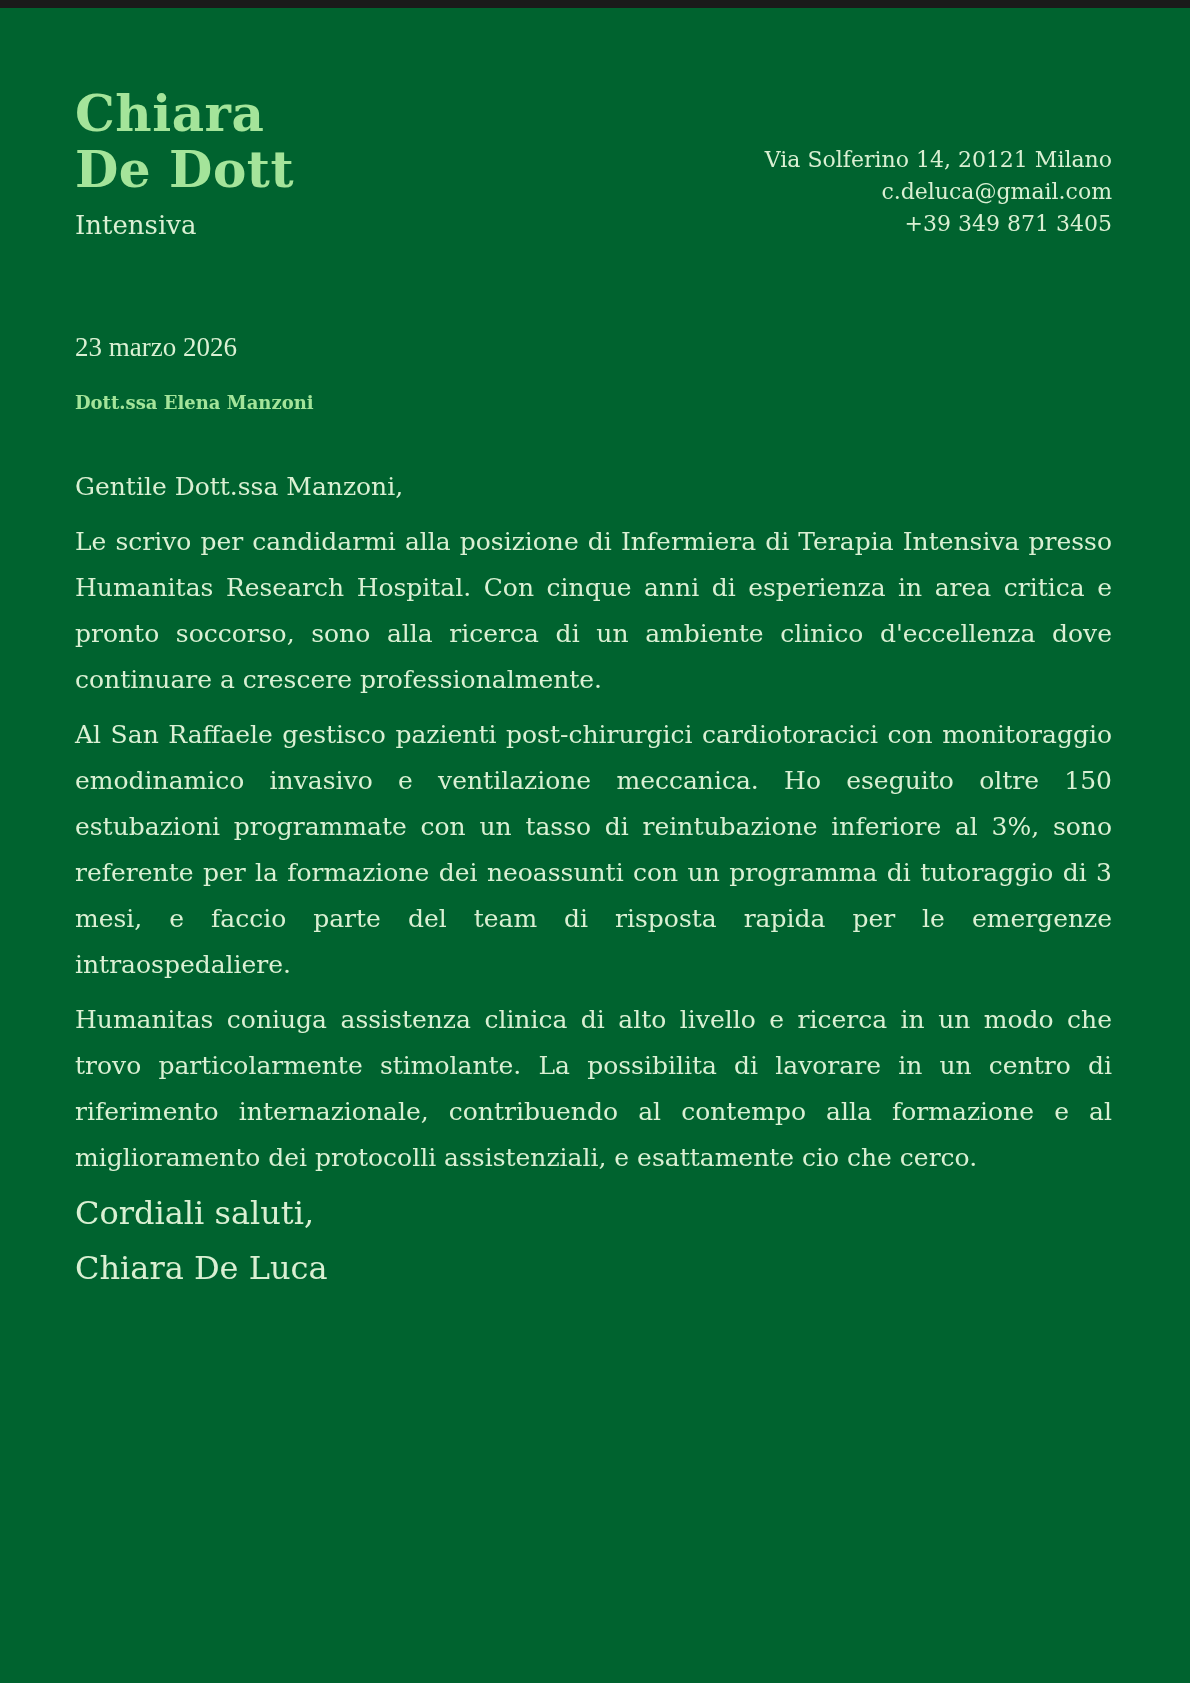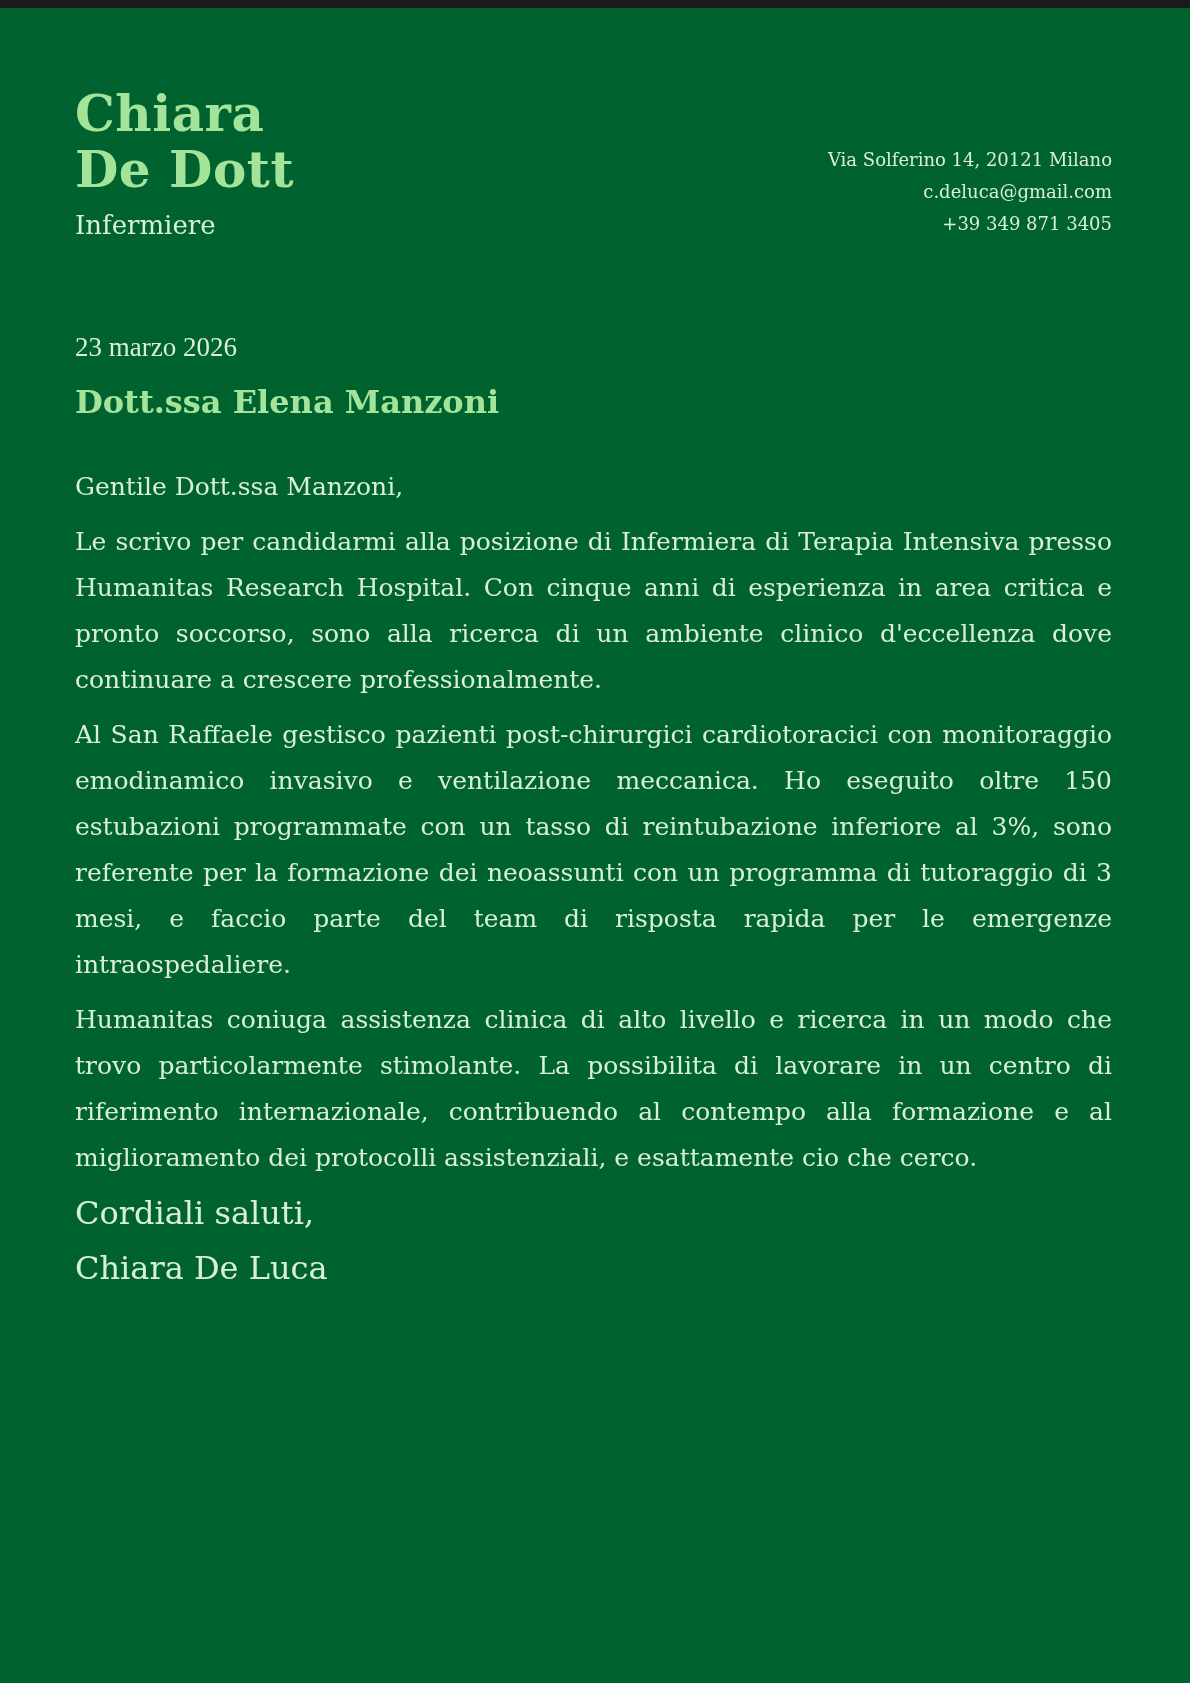--- a/index.html
+++ b/index.html
@@ -37,34 +37,34 @@
     letter-spacing:0.5px;
   }
   .identity .job-title{
     margin-top:12px;
     font-size:26px;
     line-height:30px;
     color:var(--text);
   }
   .contact{
     text-align:right;
-    font-size:18px;
+    font-size:22px;
     line-height:32px;
     color:var(--text);
   }
   
   .letter-date{
     margin-top:90px;
     font-size:27px;
     line-height:34px;
     font-family:Liberation Serif, serif;
   }
   .recipient{
     margin-top:22px;
-    font-size:32px;
+    font-size:18px;
     line-height:33px;
   }
   .recipient .recipient-name{
     font-weight:700;
     color:var(--accent);
   }
   .letter-body{
     margin-top:45px;
     font-size:25px;
     line-height:46px;
@@ -86,21 +86,21 @@
 <body>
 
 <div class="page">
 
   <div class="header">
     <div class="identity">
       <div class="name">
         <div>Chiara</div>
         <div>De Dott</div>
       </div>
-      <div class="job-title">Infermiere</div>
+      <div class="job-title">Intensiva</div>
     </div>
     <div class="contact">
       <div>Via Solferino 14, 20121 Milano</div>
       <div>c.deluca@gmail.com</div>
       <div>+39 349 871 3405</div>
     </div>
   </div>
 
   <div class="letter-date">23 marzo 2026</div>
 

